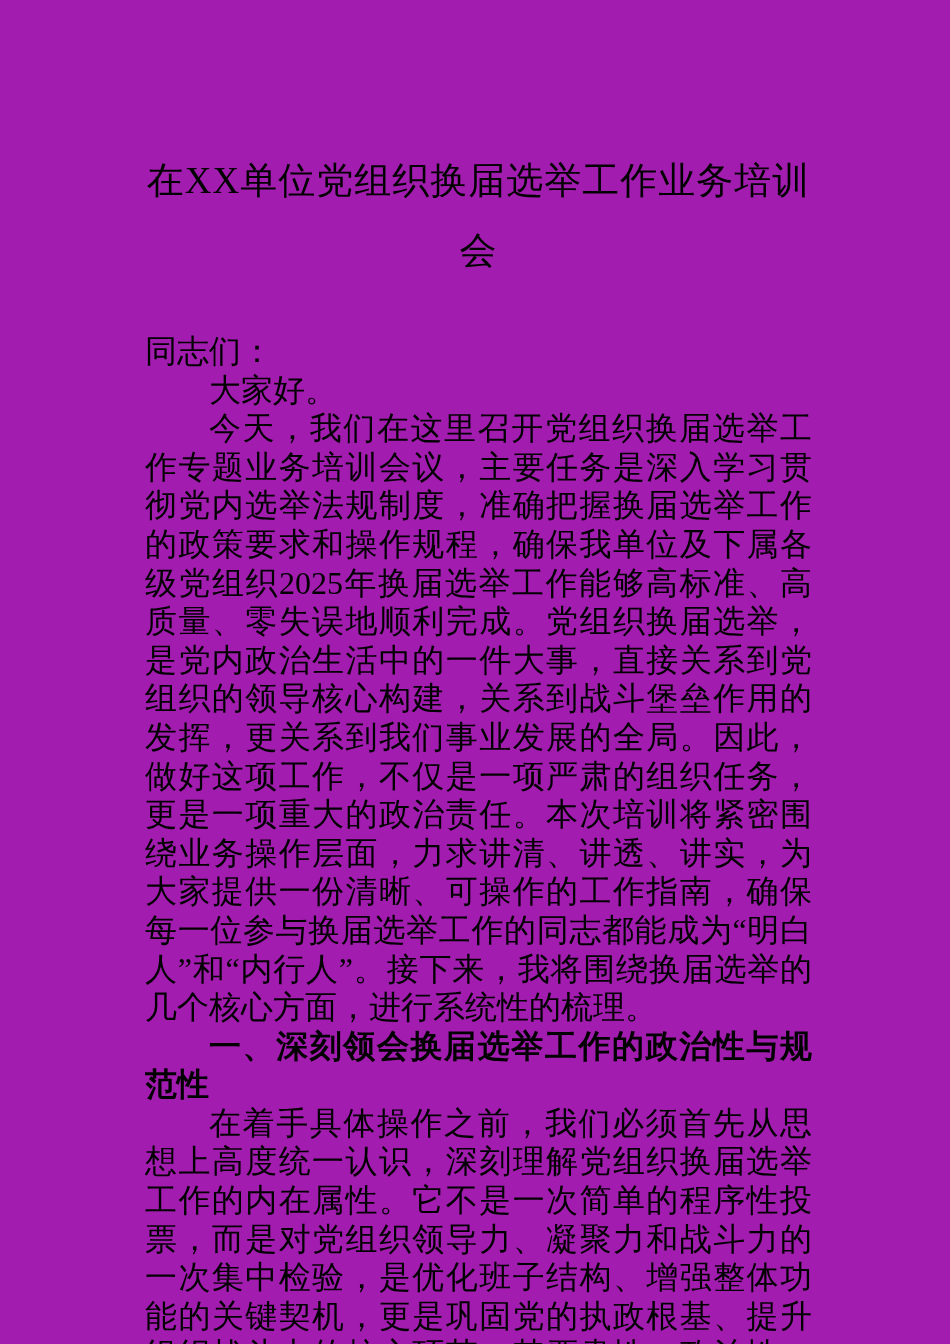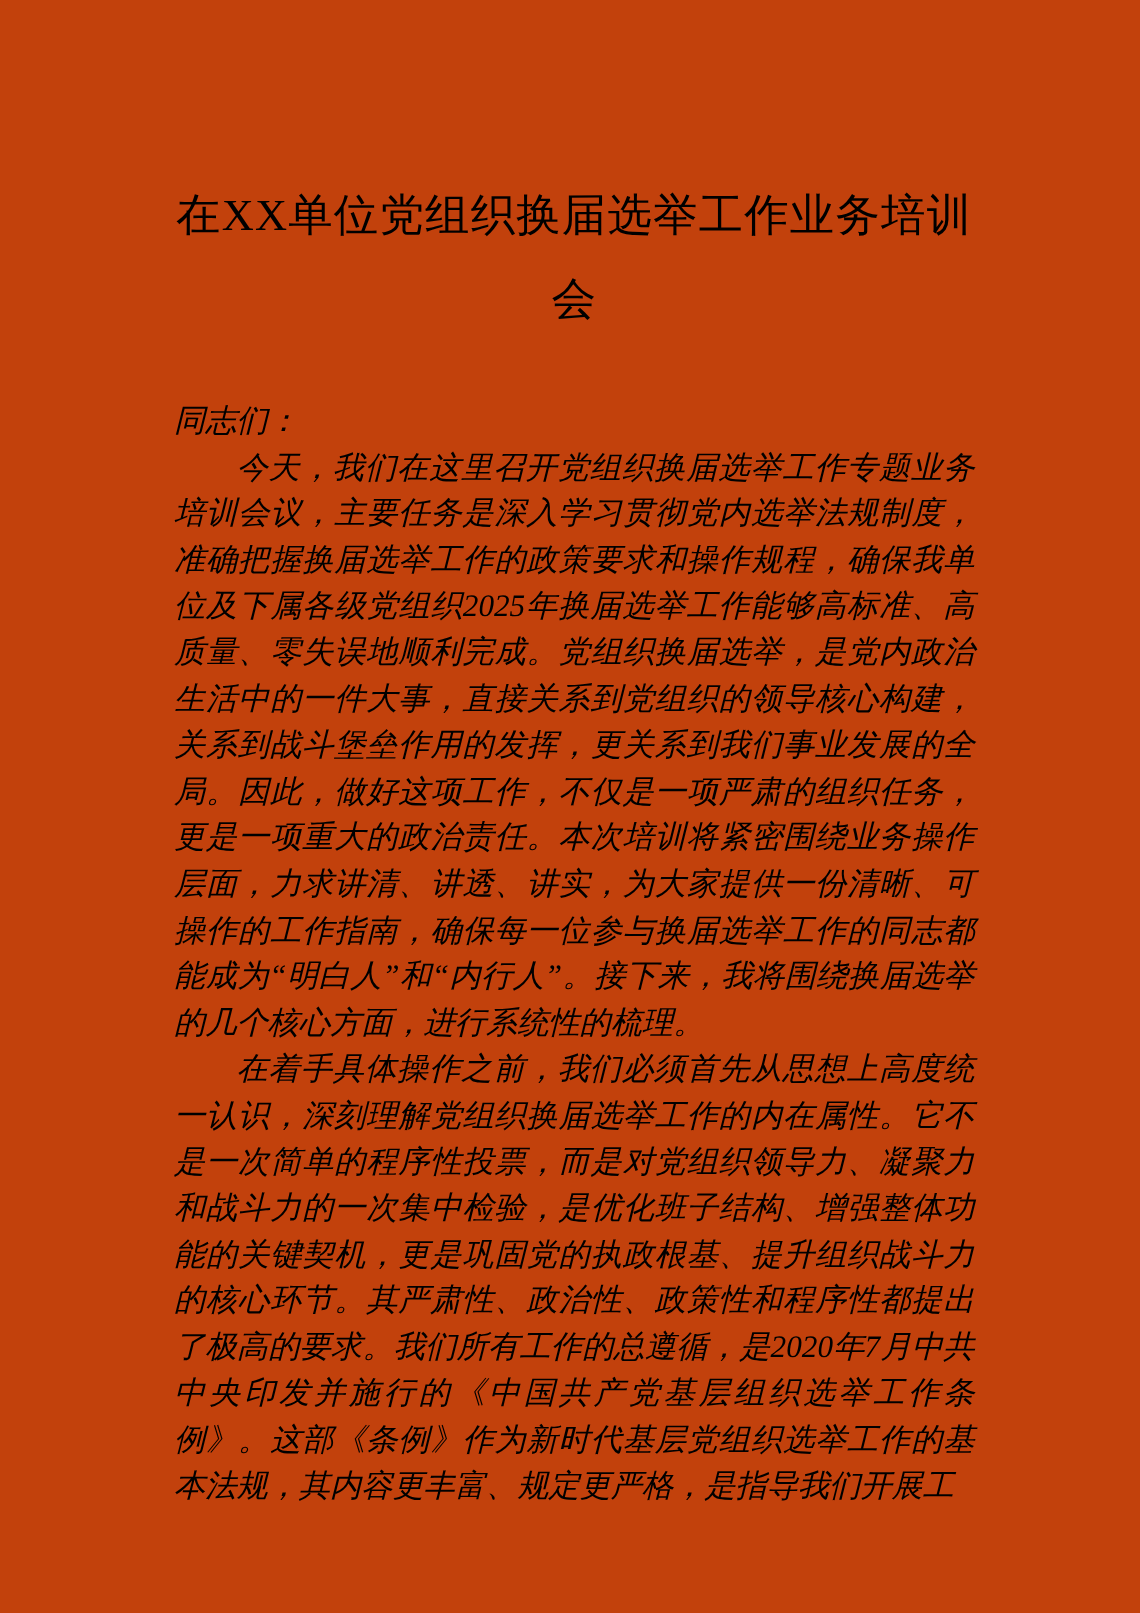--- a/index.html
+++ b/index.html
@@ -11,58 +11,59 @@
     width: 950px;
     height: 1344px;
     font-family: "Liberation Serif", "DejaVu Serif", serif;
     color: #000000;
   }
   .page {
     box-sizing: border-box;
     width: 950px;
     height: 1344px;
     padding: 146px 138px 40px 145px;
-    background: #c2410c;
+    background: #a21caf;
     overflow: hidden;
   }
   .doc-title {
     margin: 0 0 46px 0;
     font-size: 37px;
     font-weight: 400;
     text-align: center;
     line-height: 70px;
     letter-spacing: 1px;
   }
   .doc-body {
     width: 667px;
   }
   .para {
     margin: 0;
-    font-size: 26px;
+    font-size: 32px;
     line-height: 38.6px;
     text-align: justify;
     text-justify: inter-ideograph;
     word-break: break-all;
-    font-style: italic;
   }
   .para.indent {
     text-indent: 2em;
   }
   .para.heading {
     font-weight: 700;
   }
 </style>
 </head>
 <body>
 
 <div class="page">
 
   <h1 class="doc-title">
     <span>在XX单位党组织换届选举工作业务培训会</span><br>
   </h1>
 
   <div class="doc-body">
     <p class="para">同志们：</p>
+    <p class="para indent">大家好。</p>
     <p class="para indent">今天，我们在这里召开党组织换届选举工作专题业务培训会议，主要任务是深入学习贯彻党内选举法规制度，准确把握换届选举工作的政策要求和操作规程，确保我单位及下属各级党组织2025年换届选举工作能够高标准、高质量、零失误地顺利完成。党组织换届选举，是党内政治生活中的一件大事，直接关系到党组织的领导核心构建，关系到战斗堡垒作用的发挥，更关系到我们事业发展的全局。因此，做好这项工作，不仅是一项严肃的组织任务，更是一项重大的政治责任。本次培训将紧密围绕业务操作层面，力求讲清、讲透、讲实，为大家提供一份清晰、可操作的工作指南，确保每一位参与换届选举工作的同志都能成为“明白人”和“内行人”。接下来，我将围绕换届选举的几个核心方面，进行系统性的梳理。</p>
+    <p class="para indent heading">一、深刻领会换届选举工作的政治性与规范性</p>
     <p class="para indent">在着手具体操作之前，我们必须首先从思想上高度统一认识，深刻理解党组织换届选举工作的内在属性。它不是一次简单的程序性投票，而是对党组织领导力、凝聚力和战斗力的一次集中检验，是优化班子结构、增强整体功能的关键契机，更是巩固党的执政根基、提升组织战斗力的核心环节。其严肃性、政治性、政策性和程序性都提出了极高的要求。我们所有工作的总遵循，是2020年7月中共中央印发并施行的《中国共产党基层组织选举工作条例》。这部《条例》作为新时代基层党组织选举工作的基本法规，其内容更丰富、规定更严格，是指导我们开展工</p>
   </div>
 
 </div>
 
 </body></html>

